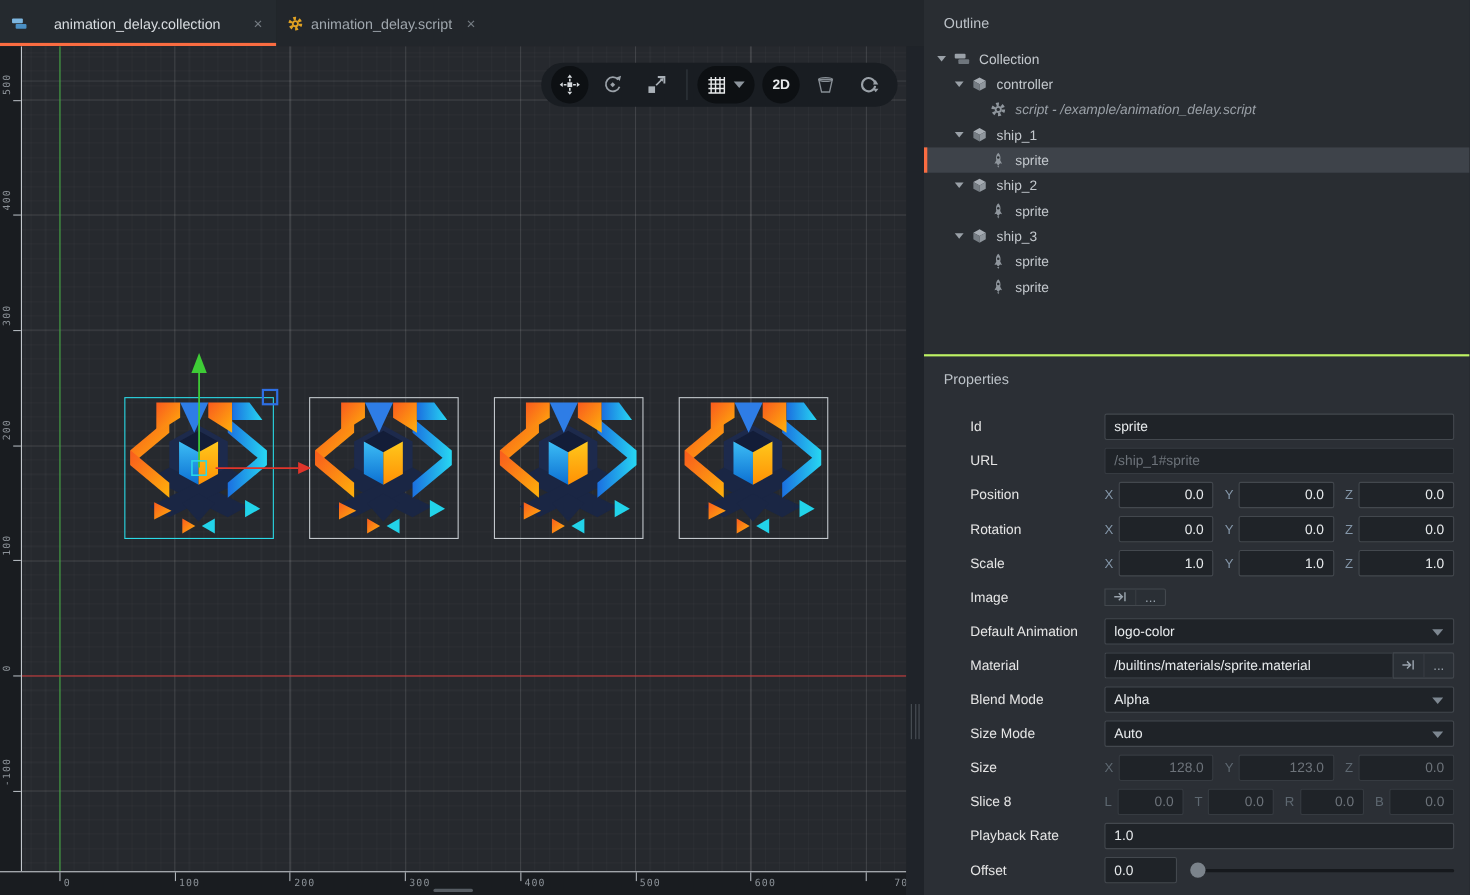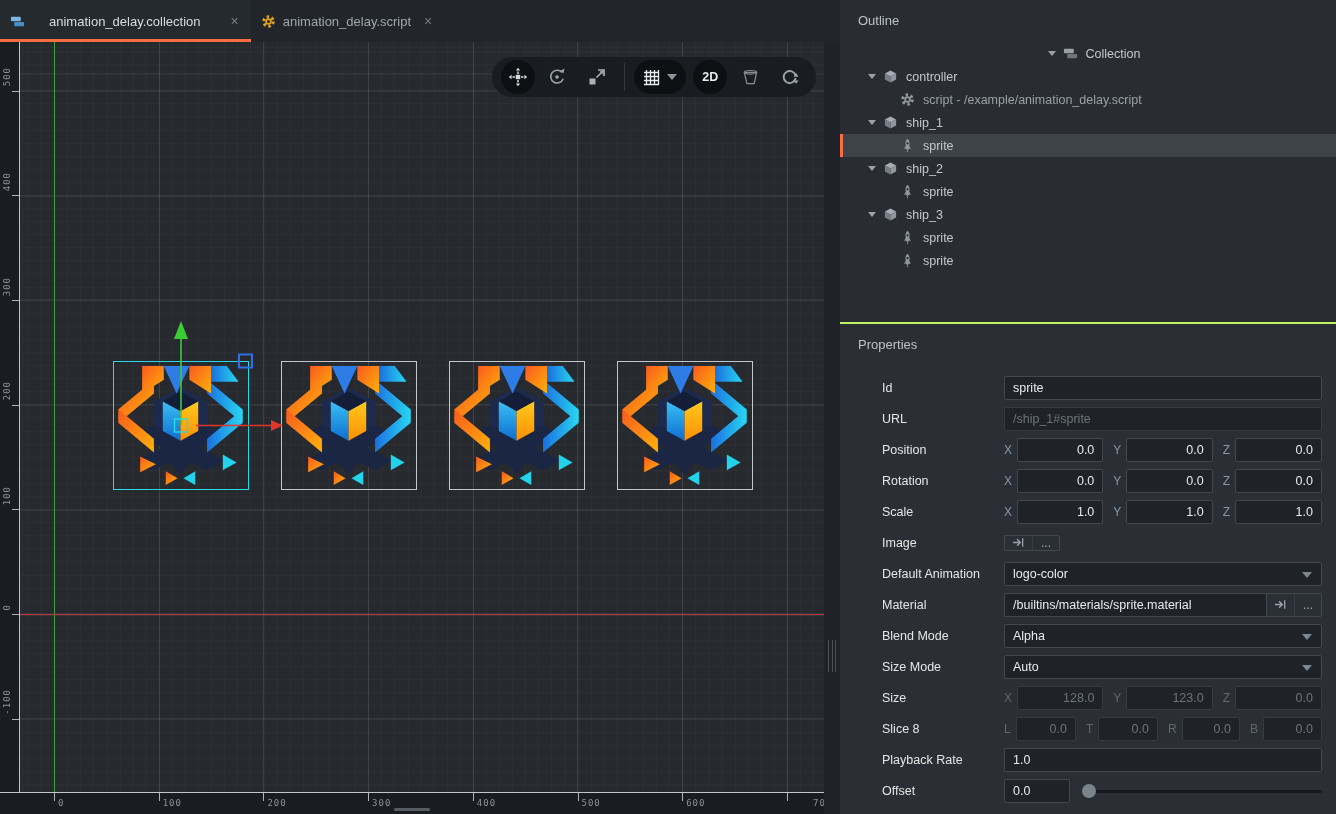--- a/index.html
+++ b/index.html
@@ -69,21 +69,21 @@
   .outline-sec { height:324px; background:#292d32; position:relative; border-bottom:2px solid #bef264; }
   .panel-title { padding:13px 0 0 18px; font-size:13px; color:#bcc2c8; }
   .tree { margin-top:14px; }
   .tree-row { height:23px; display:flex; align-items:center; color:#c3c8cd; font-size:12.5px; position:relative; }
   .tree-row.selected { background:#3e434a; }
   .tree-row.selected::before { content:""; position:absolute; left:0; top:0; bottom:0; width:3px; background:#fa6c41; }
   .tree-row .caret { width:0; height:0; border-left:4.5px solid transparent; border-right:4.5px solid transparent;
     border-top:5.5px solid #9aa1a8; margin-right:7px; flex:none; }
   .tree-row .caret-space { width:9px; margin-right:7px; flex:none; }
   .tree-row .ticon { width:15px; height:15px; margin-right:8px; flex:none; display:flex; align-items:center; }
-  .tree-row.italic-row { color:#9aa0a7; }
+  .tree-row.italic-row { font-style:italic; color:#9aa0a7; }
 
   .props-sec { flex:1; background:#2b2f35; }
   .props-list { margin-top:20px; }
   .prop-row { height:31px; display:flex; align-items:center; padding:0 14px 0 18px; }
   .prop-label { width:122px; flex:none; color:#e5e5e5; font-size:12.5px;margin-left:24px; }
   .prop-field-area { flex:1; display:flex; align-items:center; min-width:0; }
   .tfield { height:24px; background:#1f2328; border:1px solid #43484e; border-radius:2px;
     display:flex; align-items:center; padding:0 8px; color:#e8ebed; font-size:12.5px; overflow:hidden; white-space:nowrap; }
   .tfield.full { flex:1; }
   .tfield.num { justify-content:flex-end; }
@@ -351,21 +351,21 @@
 
     <div class="gutter">
       <div class="grip-v"></div>
     </div>
   </div>
 
   <div class="right">
     <div class="outline-sec">
       <div class="panel-title">Outline</div>
       <div class="tree" id="tree">
-          <div class="tree-row" style="padding-left: 12px; justify-content: center;">
+          <div class="tree-row" style="padding-left: 12px;">
             <span class="caret"></span>
             <span class="ticon">
               <svg width="15" height="15" viewBox="0 0 16 16">
       <rect x="1" y="3" width="10.5" height="4.6" rx="1" fill="#9aa1a8"></rect>
       <rect x="4.5" y="8.4" width="10.5" height="4.6" rx="1" fill="#6f767d"></rect>
               </svg>
             </span>
             <span>Collection</span>
           </div>
           <div class="tree-row" style="padding-left: 28px;">

